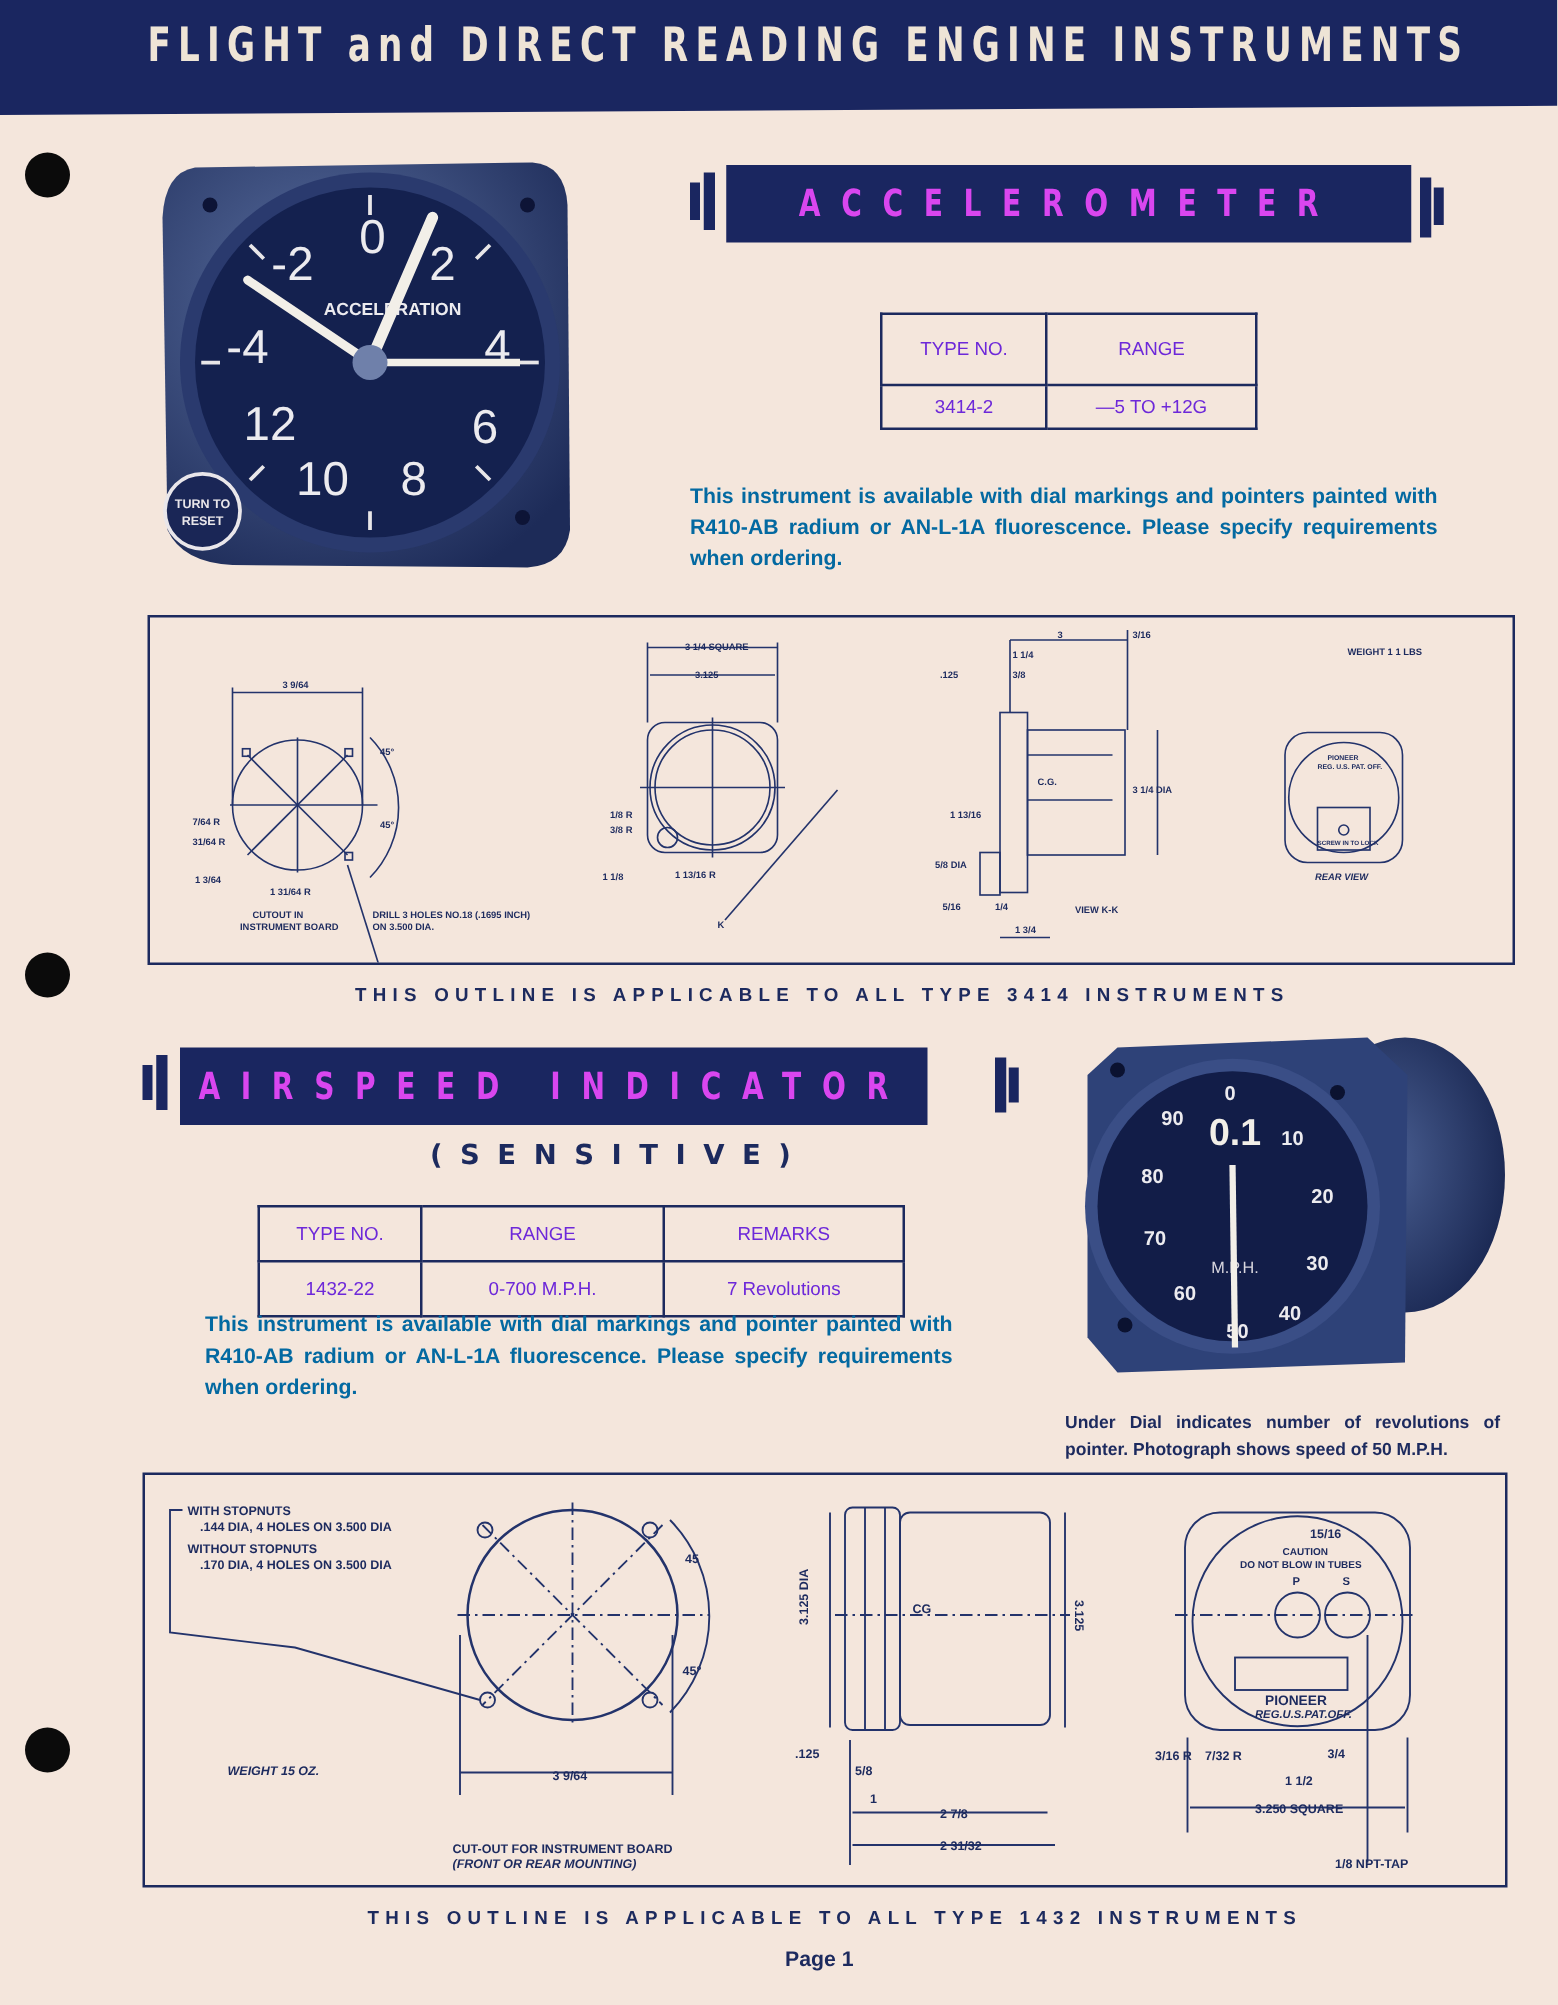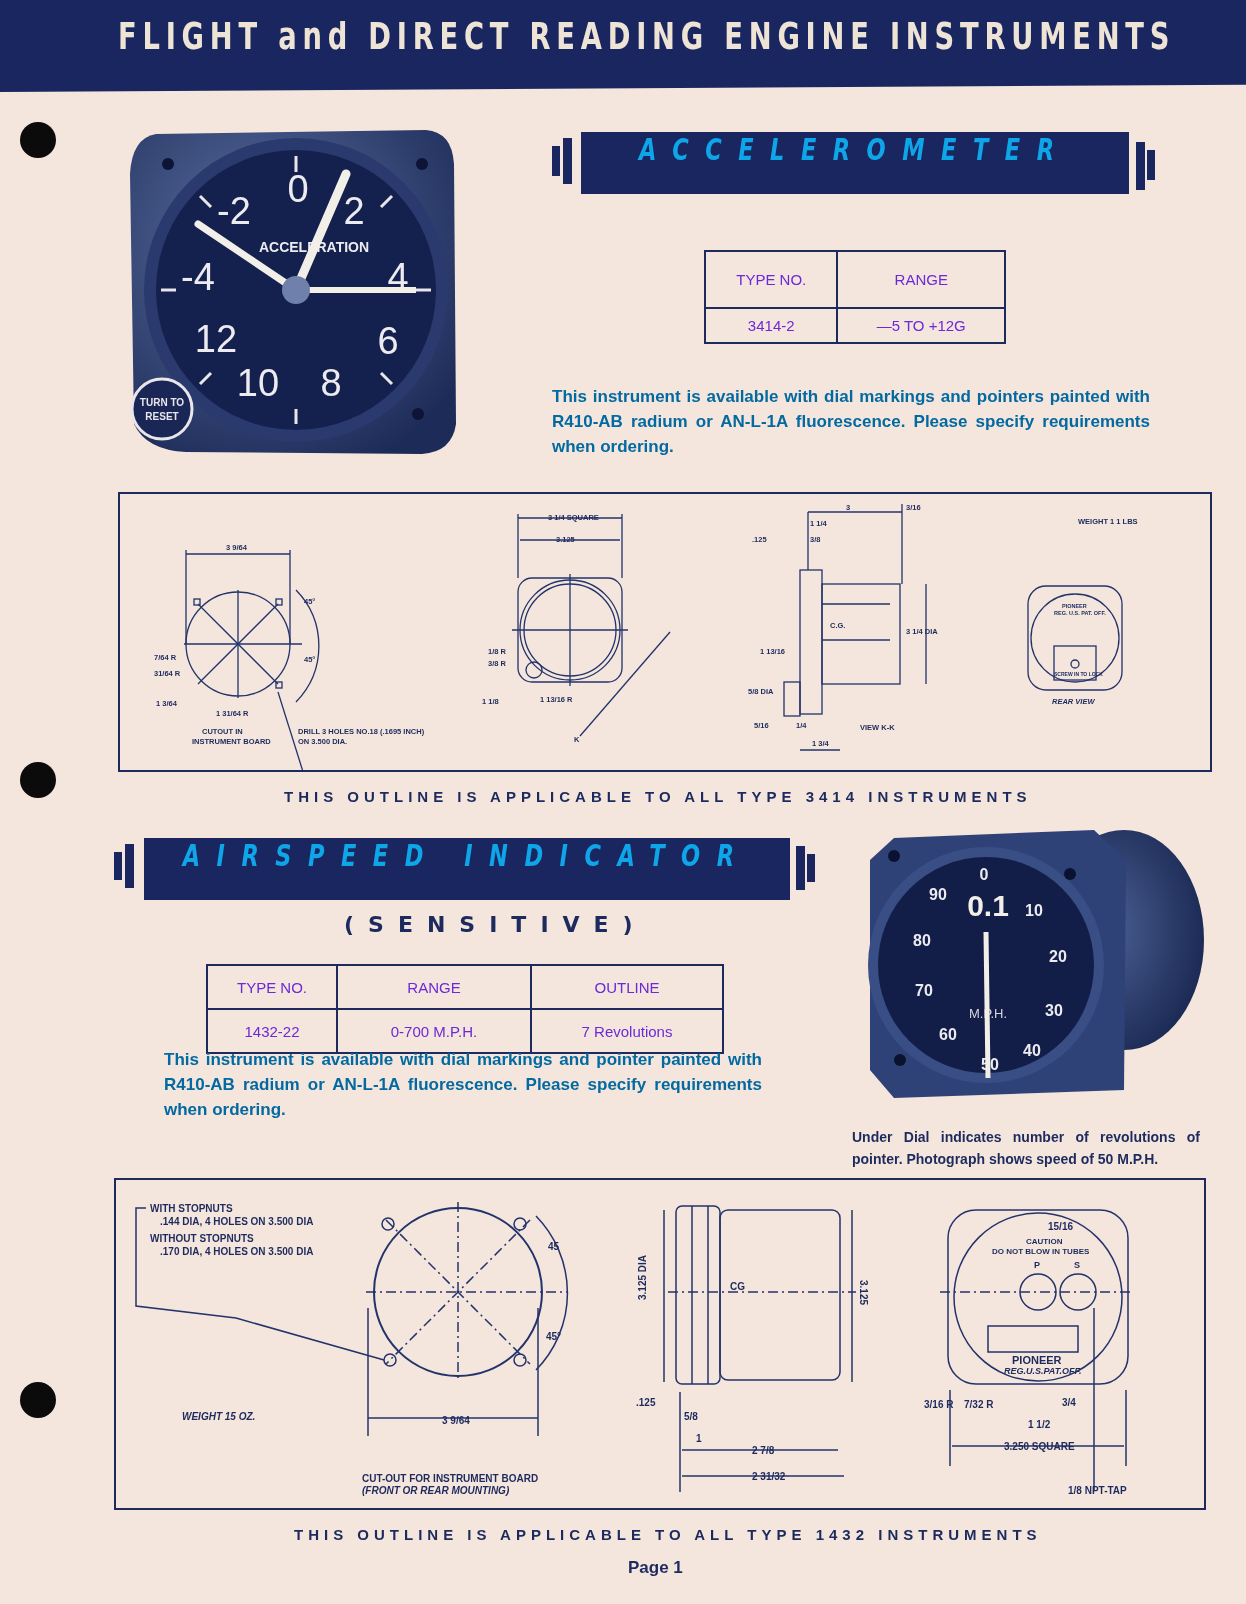--- a/index.html
+++ b/index.html
@@ -18,23 +18,23 @@
   }
   .header-title {
     position: absolute; left: 118px; top: 14px;
     font-family: "DejaVu Sans", sans-serif; font-weight: bold;
     font-size: 38px; letter-spacing: 8px; color: #eee4d6;
     transform: scaleX(0.72); transform-origin: left top; white-space: nowrap;
   }
   .punch-hole { position: absolute; width: 36px; height: 36px; border-radius: 50%; background: #0b0b0b; left: 20px; }
 
   .banner {
-    position: absolute; background: #1a2660; color: #0ea5e9;
-    display: flex; justify-content: center;
-    font-family: "DejaVu Sans", sans-serif; font-weight: bold; font-style: italic;
+    position: absolute; background: #1a2660; color: #d946ef;
+    display: flex; align-items: center; justify-content: center;
+    font-family: "DejaVu Sans", sans-serif; font-weight: bold;
   }
   .banner-text { letter-spacing: 22px; font-size: 30px; transform: scaleX(0.75); white-space: nowrap; }
   .banner-cap { position: absolute; background: #1a2660; }
 
   table.spec { position: absolute; border-collapse: collapse; border: 2px solid #1c2a5e; }
   table.spec td, table.spec th {
     border: 2px solid #1c2a5e; text-align: center; font-weight: normal;
     font-size: 15px; color: #6d28d9; padding: 0;
   }
   .desc {
@@ -217,34 +217,34 @@
       <text x="934" y="182" font-size="5">SCREW IN TO LOCK</text>
       <text x="932" y="210" font-style="italic">REAR VIEW</text>
     </g>
   </svg>
 </div>
 
 <div class="outline-note" style="left:284px; top:788px;">THIS OUTLINE IS APPLICABLE TO ALL TYPE 3414 INSTRUMENTS</div>
 
 <div class="banner-cap" style="left:114px; top:852px; width:8px; height:28px;"></div>
 <div class="banner-cap" style="left:125px; top:844px; width:9px; height:44px;"></div>
-<div class="banner" style="left:144px; top:838px; width:646px; height:62px;">
+<div class="banner" style="left:144px; top:838px; width:598px; height:62px;">
   <span class="banner-text">AIRSPEED INDICATOR</span>
 </div>
 <div class="banner-cap" style="left:796px; top:846px; width:9px; height:44px;"></div>
 <div class="banner-cap" style="left:807px; top:854px; width:8px; height:28px;"></div>
 
 <div class="subtitle" style="left:344px; top:912px;">(SENSITIVE)</div>
 
 <table class="spec" style="left:206px; top:964px; width:518px; height:88px;">
   <tbody>
       <tr style="height:44px">
     <th style="width:130px">TYPE NO.</th>
     <th style="width:194px">RANGE</th>
-    <th>OUTLINE</th>
+    <th>REMARKS</th>
   </tr>
   <tr style="height:44px">
     <td>1432-22</td>
     <td>0-700 M.P.H.</td>
     <td>7 Revolutions</td>
   </tr>
 </tbody>
   </table>
 
 <div class="desc" style="left:164px; top:1047px; width:598px;">This instrument is available with dial markings and pointer painted with R410-AB radium or AN-L-1A fluorescence. Please specify requirements when ordering.</div>

